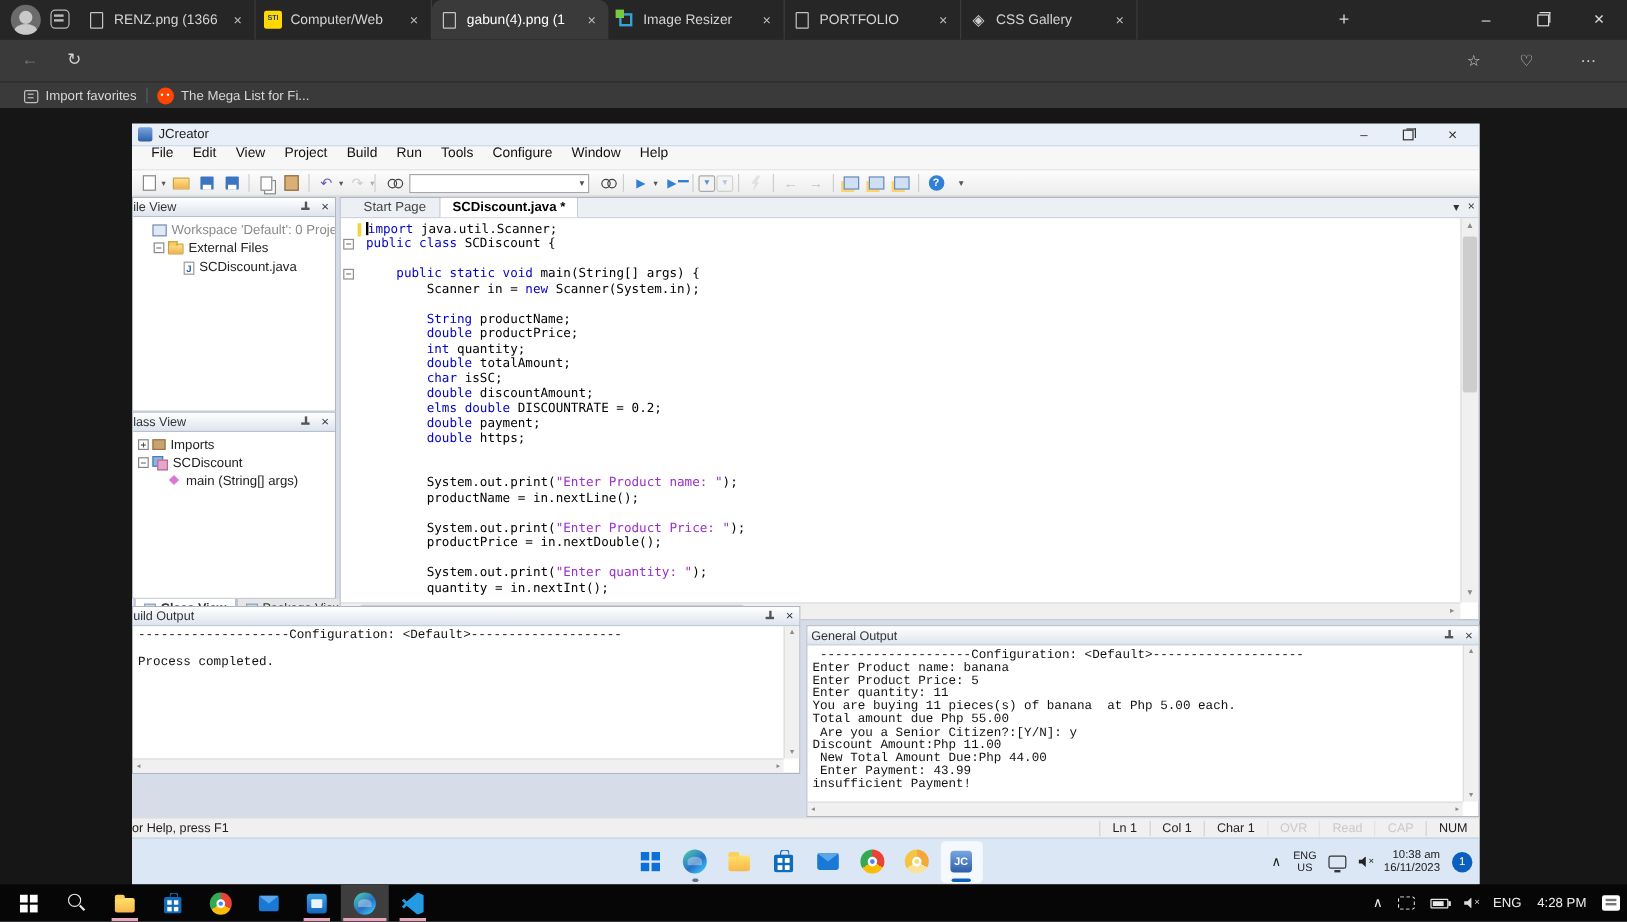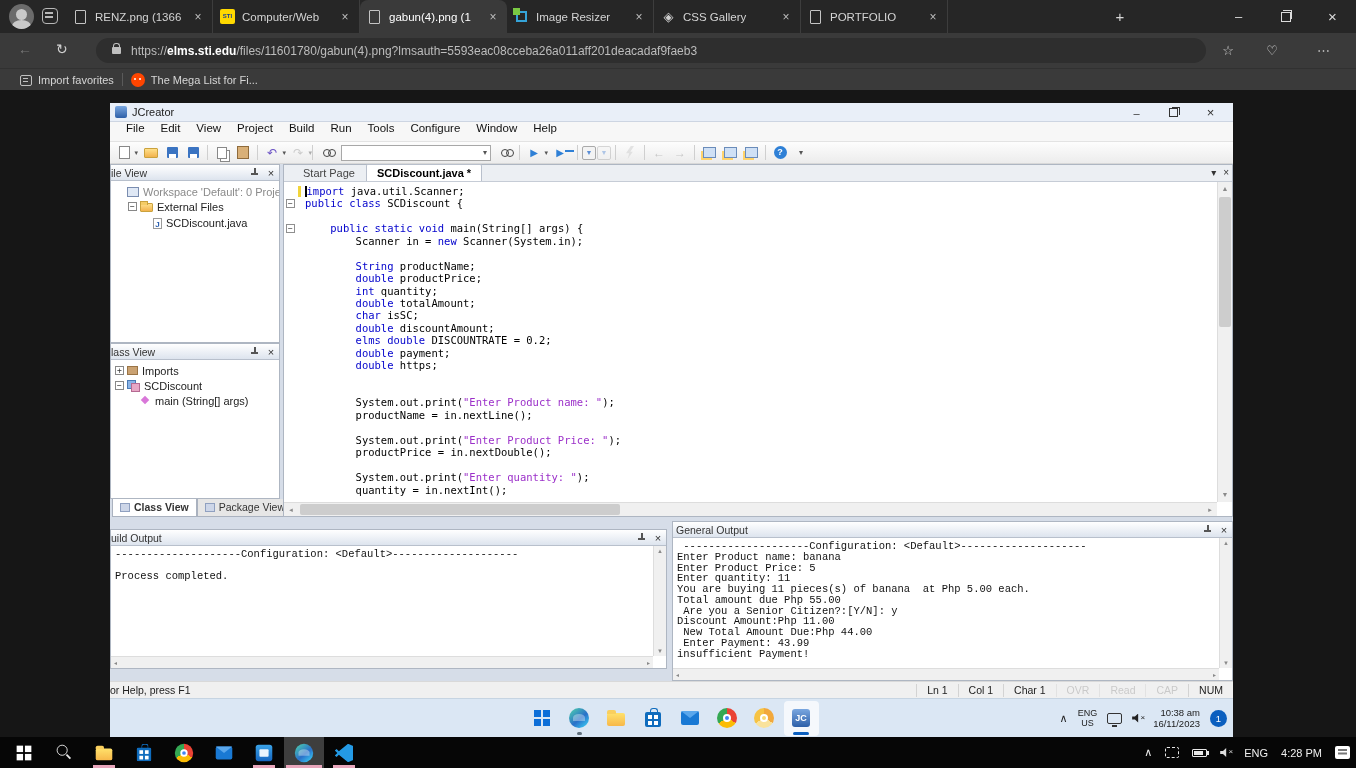--- a/index.html
+++ b/index.html
@@ -264,47 +264,41 @@
           <span class="fav fav-file"></span>
           <span class="tlbl">gabun(4).png (1</span>
           <span class="tx"></span>
         </div>
         <div class="tab">
           <span class="fav fav-resizer"></span>
           <span class="tlbl">Image Resizer</span>
           <span class="tx"></span>
         </div>
         <div class="tab">
+          <span class="fav fav-file"></span>
+          <span class="tlbl">PORTFOLIO</span>
+          <span class="tx"></span>
+        </div>
+        <div class="tab">
           <span class="fav fav-css"></span>
           <span class="tlbl">CSS Gallery</span>
-          <span class="tx"></span>
-        </div>
-        <div class="tab">
-          <span class="fav fav-file"></span>
-          <span class="tlbl">PORTFOLIO</span>
           <span class="tx"></span>
         </div>
       </div>
     <span class="newtab"></span>
     <div class="wcs">
       <span class="wc wc-min"></span>
       <span class="wc wc-max"></span>
       <span class="wc wc-close"></span>
     </div>
   </div>
 
   <div class="urlbar">
     <span class="navic nav-back"></span>
     <span class="navic nav-refresh"></span>
-    <div class="addr">
-      <span class="lock"></span>
-      <span>https://</span>
-        <span class="dom">elms.sti.edu</span>
-        <span>/files/11601780/gabun(4).png?lmsauth=5593eac08cceba26a011aff201deacadaf9faeb3</span>
-    </div>
     <span class="urlic ic-star"></span>
     <span class="urlic ic-ess"></span>
     <span class="urlic ic-dots"></span>
   </div>
 
   <div class="bkbar">
     <div style="display:flex;align-items:center;height:100%">
         <div class="bmi">
           <span class="bmic bm-import"></span>
           <span>Import favorites</span>
@@ -585,21 +579,21 @@
         <span class="dn"></span>
         <span class="vthumb"></span>
       </div>
       <div class="hscroll">
         <span class="lf"></span>
         <span class="rt"></span>
         <span class="hthumb"></span>
       </div>
     </div>
 
-    <div class="panel" style="left:0;top:426px;width:557px;height:140px">
+    <div class="panel" style="left:0;top:402px;width:557px;height:140px">
       <div class="phead">
         <span class="lab crop">uild Output</span>
         <span class="pin"></span>
         <span class="px"></span>
       </div>
       <div class="obody">
           <div class="oline">--------------------Configuration: &lt;Default&gt;--------------------</div>
           <div class="oline"> </div>
           <div class="oline">Process completed.</div>
           <div class="oline"> </div>

